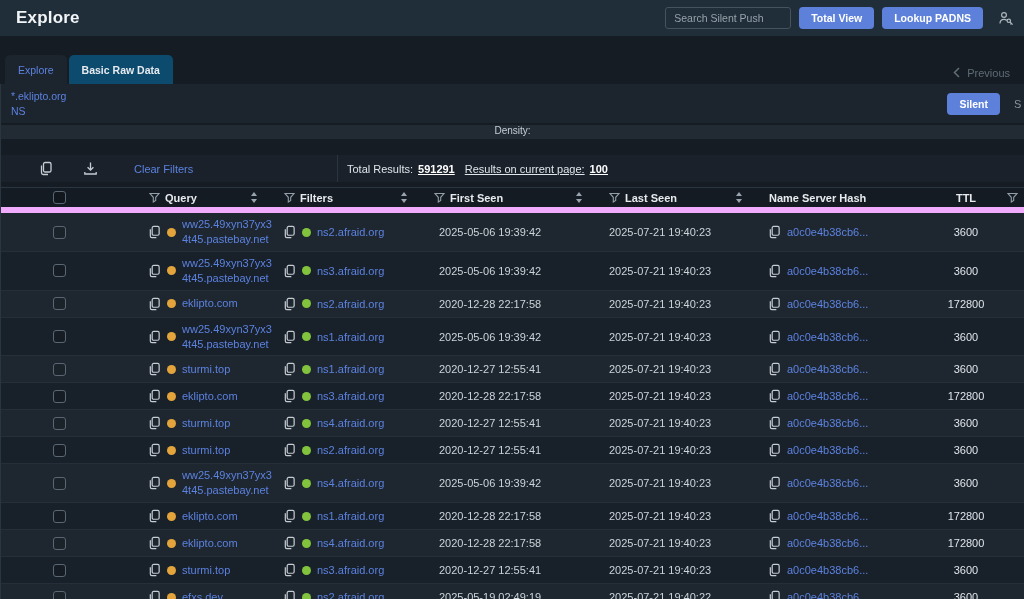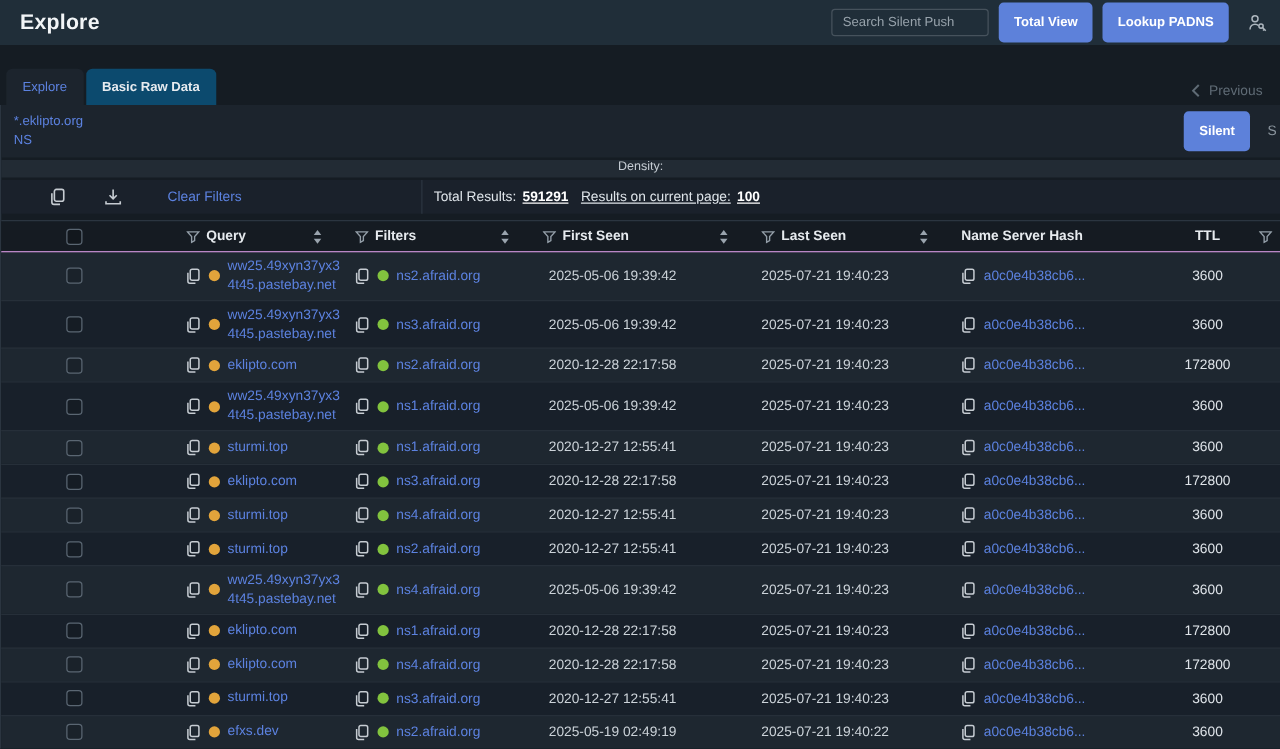--- a/index.html
+++ b/index.html
@@ -23,59 +23,59 @@
   .flex-spacer { flex: 1; }
   .search-input {
     width: 126px; height: 22px; background: transparent;
     border: 1px solid #46525c; border-radius: 3px;
     color: #dfe5ea; font-size: 10.5px; padding: 0 8px;
     font-family: "Liberation Sans", sans-serif;
   }
   .search-input::placeholder { color: #97a2ab; }
   .btn {
     background: var(--accent); color: #fff; border: none; border-radius: 4px;
-    height: 32px; padding: 0 12px; font-size: 10.5px; font-weight: 600;
+    height: 22px; padding: 0 12px; font-size: 10.5px; font-weight: 600;
     font-family: "Liberation Sans", sans-serif; cursor: pointer; white-space: nowrap;
   }
   .hdr-icon { margin-left: 6px; display: flex; align-items: center; }
   
   .tab-row { margin-top: 19px; display: flex; align-items: flex-end; padding: 0 14px 0 5px; height: 29px; }
   .tab { height: 29px; display: flex; align-items: center; padding: 0 13px; font-size: 10.5px; border-radius: 5px 5px 0 0; cursor: pointer; }
   .tab-active { background: #1c242d; color: var(--link); }
   .tab-inactive { background: #0c4a6e; color: #e7ebef; font-weight: 600; margin-left: 2px; }
   .previous { margin-left: auto; color: #5f6b75; font-size: 11px; display: flex; gap: 7px; align-items: flex-start; padding-bottom: 5px; cursor: pointer; }
   
   .content { border-left: 1px solid #2b3540; }
   .query-panel { background: #1c242d; padding: 5px 0 5px 10px; display: flex; align-items: center; min-height: 35px; position: relative; }
   .query-lines { font-size: 10.5px; color: var(--link); line-height: 1.4; }
   .monitor-btn { margin-left: auto; }
   .clipped-label { color: #8a949d; font-size: 11px; margin: 0 0 0 14px; width: 10px; overflow: hidden; }
   .density-bar {
     margin-top: 2px; background: #222b34; height: 14px;
     display: flex; justify-content: center; 
     font-size: 10px; color: #c6cdd4;
   }
-  .filter-row { margin-top: 2px; background: #1a212b; height: 27px; display: flex; align-items: stretch; }
+  .filter-row { margin-top: 16px; background: #1a212b; height: 27px; display: flex; align-items: stretch; }
   .filter-left { width: 337px; display: flex; align-items: center; padding-left: 38px; border-right: 1px solid #2b3540; }
   .filter-left .ico { display: flex; align-items: center; cursor: pointer; }
   .dl-gap { margin-left: 30px; }
   .clear-filters { margin-left: 36px; color: var(--link); font-size: 11px; cursor: pointer; }
   .filter-right { display: flex; align-items: center; padding-left: 9px; font-size: 11px; gap: 5px; color: #dfe5ea; }
   .bold-num { font-weight: bold; color: #ffffff; text-decoration: underline; }
   .lbl2 { margin-left: 5px; text-decoration: underline; }
   
   .table-wrap { margin-top: 5px; }
   .grid-row {
     display: grid;
     grid-template-columns: 140px 135px 150px 175px 160px 170px 70px 23px;
     align-items: center;
   }
   .thead {
     background: #151b22; height: 26px; font-size: 11px; font-weight: bold; color: #e7ebef;
-    border-top: 1px solid #2b3540; border-bottom: 1px solid #f0abfc;
+    border-top: 1px solid #2b3540; border-bottom: 6px solid #f0abfc;
   }
   .hcell { display: flex; align-items: center; gap: 5px; }
   .h-check { padding-left: 52px; }
   .h-query, .h-answer, .h-first, .h-last { padding-left: 8px; }
   .sort-right { margin-left: auto; margin-right: 18px; display: flex; cursor: pointer; }
   .h-hash { padding-left: 8px; }
   .h-ttl { justify-content: center; }
   .h-end { justify-content: center; }
   .row { min-height: 27px; border-top: 1px solid #262f39; font-size: 11px; }
   .row:first-child { border-top: none; }

